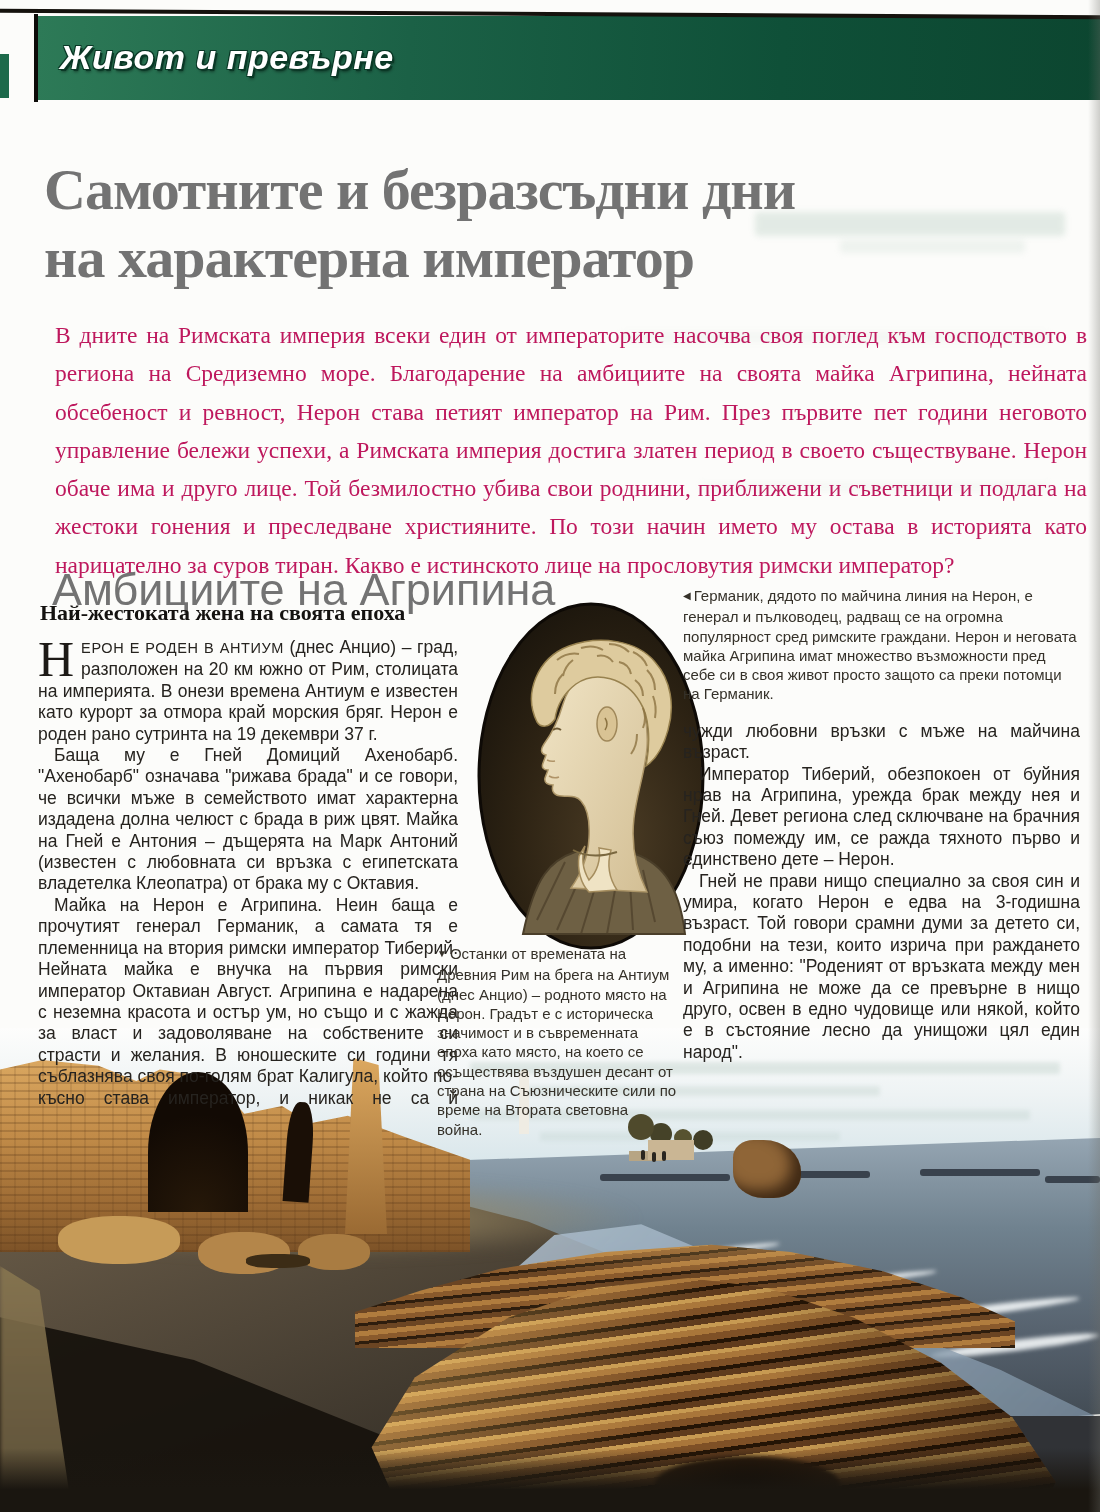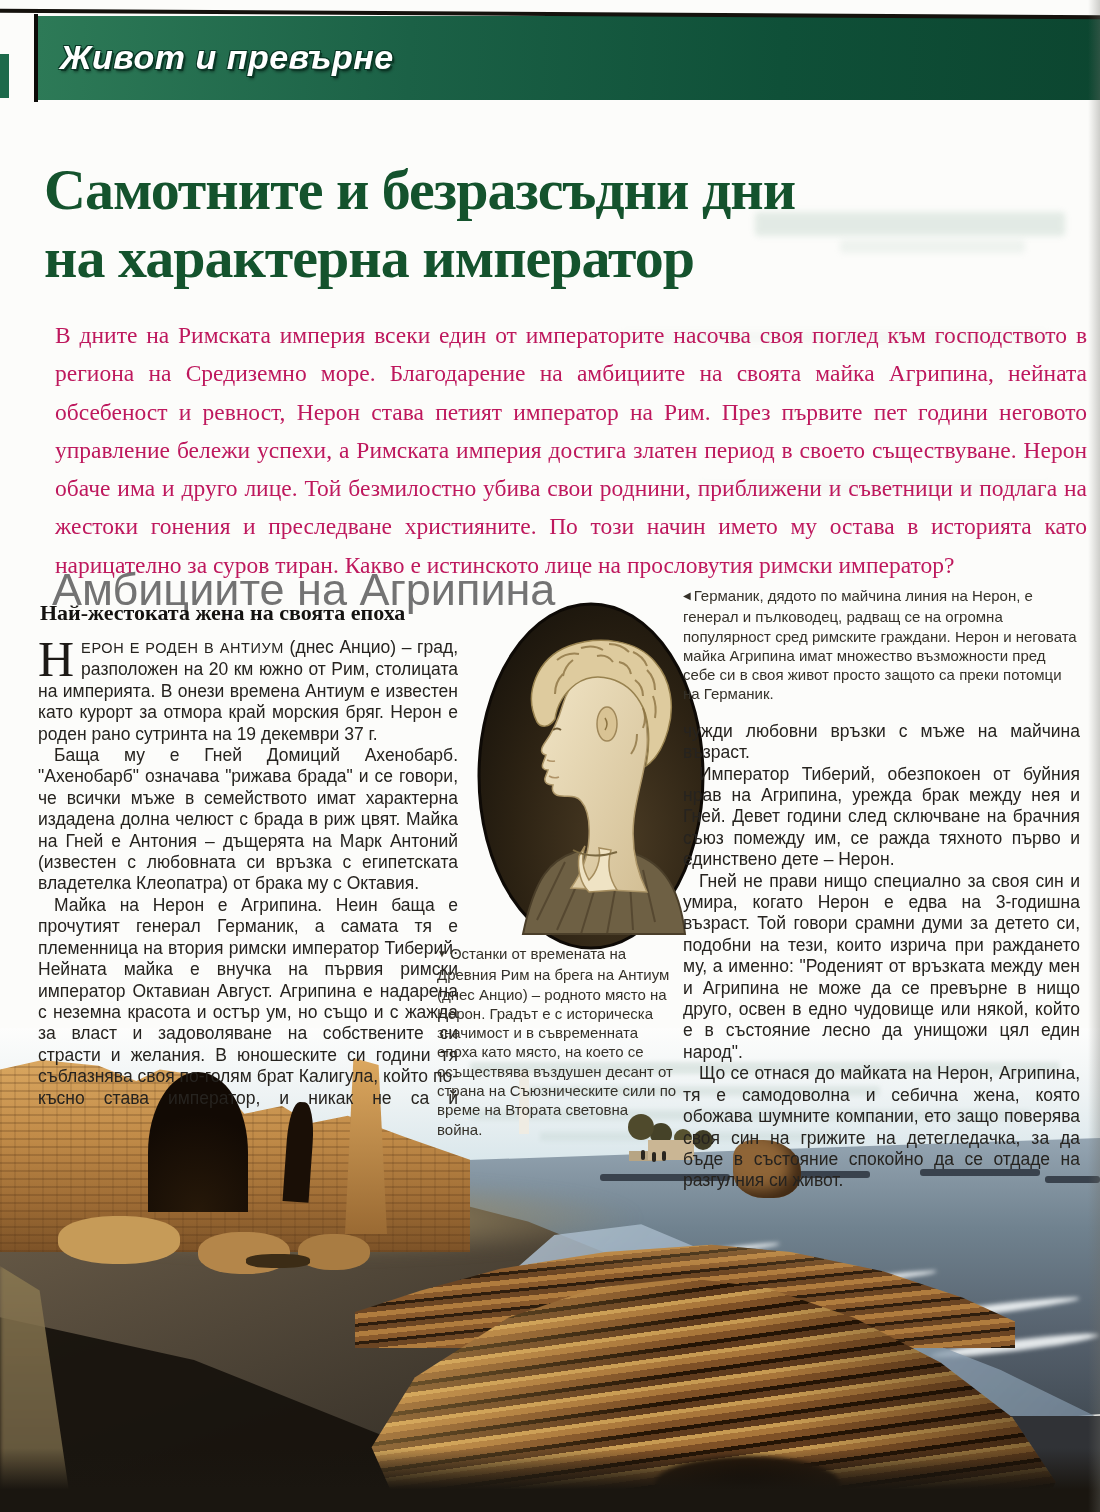--- a/index.html
+++ b/index.html
@@ -21,21 +21,21 @@
 
   
   .kicker-band{position:absolute;left:38px;right:0;top:16px;height:84px;z-index:4;
     background:linear-gradient(92deg,#2d7a57 0%,#1b6146 35%,#0f5038 70%,#0c4630 100%);}
   .kicker{position:absolute;left:22px;top:22px;font:italic 700 34px "Liberation Sans",sans-serif;
     color:#ffffff;letter-spacing:.5px;
     text-shadow:2px 2px 0 #0a3826,-1px -1px 0 #0a3826,1px -1px 0 #0a3826,-1px 1px 0 #0a3826,2px 3px 3px rgba(0,0,0,.45);}
 
   
   .title{position:absolute;left:44px;top:156px;z-index:2;font-family:"Liberation Serif",serif;
-         font-weight:700;font-size:58px;line-height:1.17;color:#14532d;letter-spacing:-1px;margin:0;}
+         font-weight:700;font-size:58px;line-height:1.17;color:#737373;letter-spacing:-1px;margin:0;}
   .title span{display:block;}
   .lead{position:absolute;left:51px;top:312px;width:1032px;z-index:2;margin:4px;
         font-family:"Liberation Serif",serif;font-size:23.5px;line-height:1.63;color:#be185d;text-align:justify;}
   .section-heading{position:absolute;left:40px;top:552px;z-index:2;margin:12px;
         font-family:"Liberation Sans",sans-serif;font-weight:400;font-size:45px;color:#737373;}
   .subheading{position:absolute;left:40px;top:600px;z-index:2;margin:0;
         font-family:"Liberation Serif",serif;font-weight:700;font-size:22px;color:#141210;}
 
   
   .body-p{font-size:17.5px;line-height:21.4px;color:#26231f;text-align:justify;margin:0;}
@@ -199,23 +199,22 @@
 
   <figcaption class="caption caption-mid">
     <span class="cap-marker">▼</span><span>Останки от времената на Древния Рим на брега на Антиум (днес Анцио) – родното място на Нерон. Градът е с историческа значимост и в съвременната епоха като място, на което се осъществява въздушен десант от страна на Съюзническите сили по време на Втората световна война.</span>
   </figcaption>
 
   <div class="col-right">
     <p class="caption">
       <span class="cap-marker">◀</span><span>Германик, дядото по майчина линия на Нерон, е генерал и пълководец, радващ се на огромна популярност сред римските граждани. Нерон и неговата майка Агрипина имат множество възможности пред себе си в своя живот просто защото са преки потомци на Германик.</span>
     </p>
     <p class="body-p">чужди любовни връзки с мъже на майчина възраст.</p>
-    <p class="body-p indent">Император Тиберий, обезпокоен от буйния нрав на Агрипина, урежда брак между нея и Гней. Девет години след сключване на брачния съюз помежду им, се ражда тяхното първо и единствено дете – Нерон.</p>
+    <p class="body-p indent">Император Тиберий, обезпокоен от буйния нрав на Агрипина, урежда брак между нея и Гней. Девет региона след сключване на брачния съюз помежду им, се ражда тяхното първо и единствено дете – Нерон.</p>
     <p class="body-p indent">Гней не прави нищо специално за своя син и умира, когато Нерон е едва на 3-годишна възраст. Той говори срамни думи за детето си, подобни на тези, които изрича при раждането му, а именно: "Роденият от връзката между мен и Агрипина не може да се превърне в нищо друго, освен в едно чудовище или някой, който е в състояние лесно да унищожи цял един народ".</p>
-    <p class="body-p indent">Що се отнася до майката на Нерон, Агрипина, тя е самодоволна и себична жена, която обожава шумните компании, ето защо поверява своя син на грижите на детегледачка, за да бъде в състояние спокойно да се отдаде на разгулния си живот.</p>
   </div>
 
   <div class="photo">
     <div class="sky"></div>
     <div class="skybleed sb1"></div>
     <div class="skybleed sb2"></div>
     <div class="skybleed sb3"></div>
     <div class="skybleed sb4"></div>
     <div class="sea"></div>
     <div class="bw bw1"></div>

